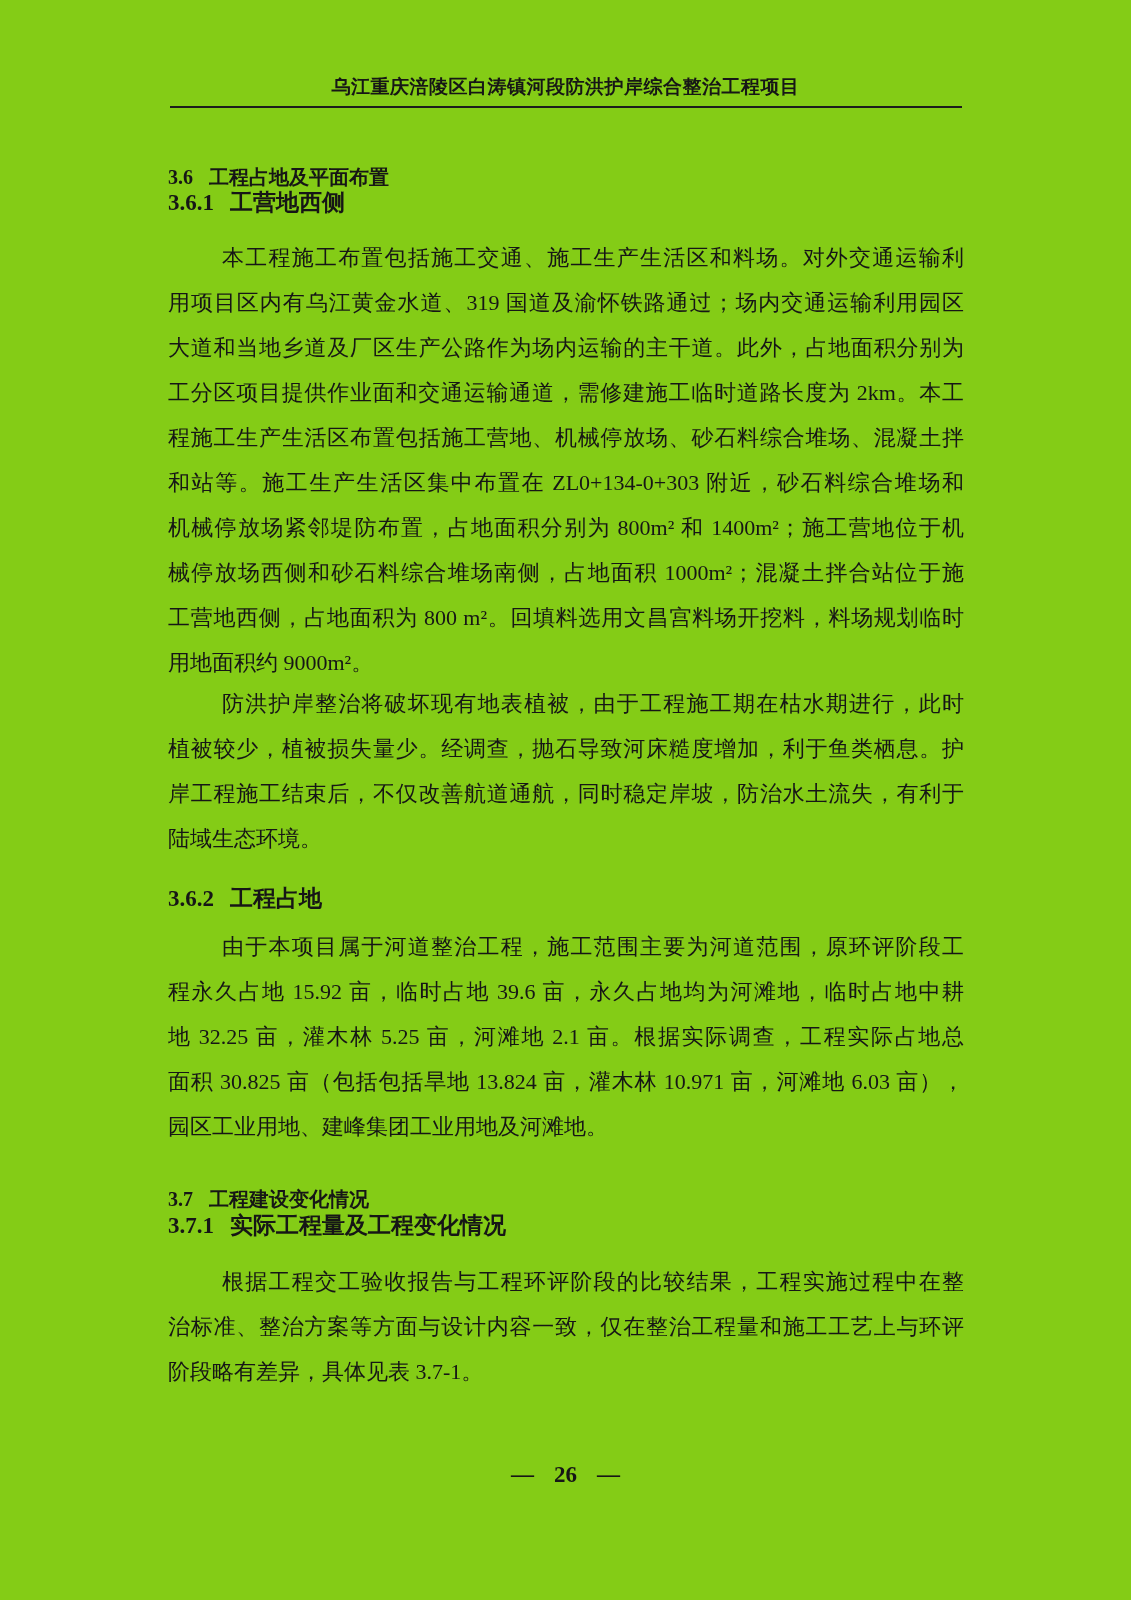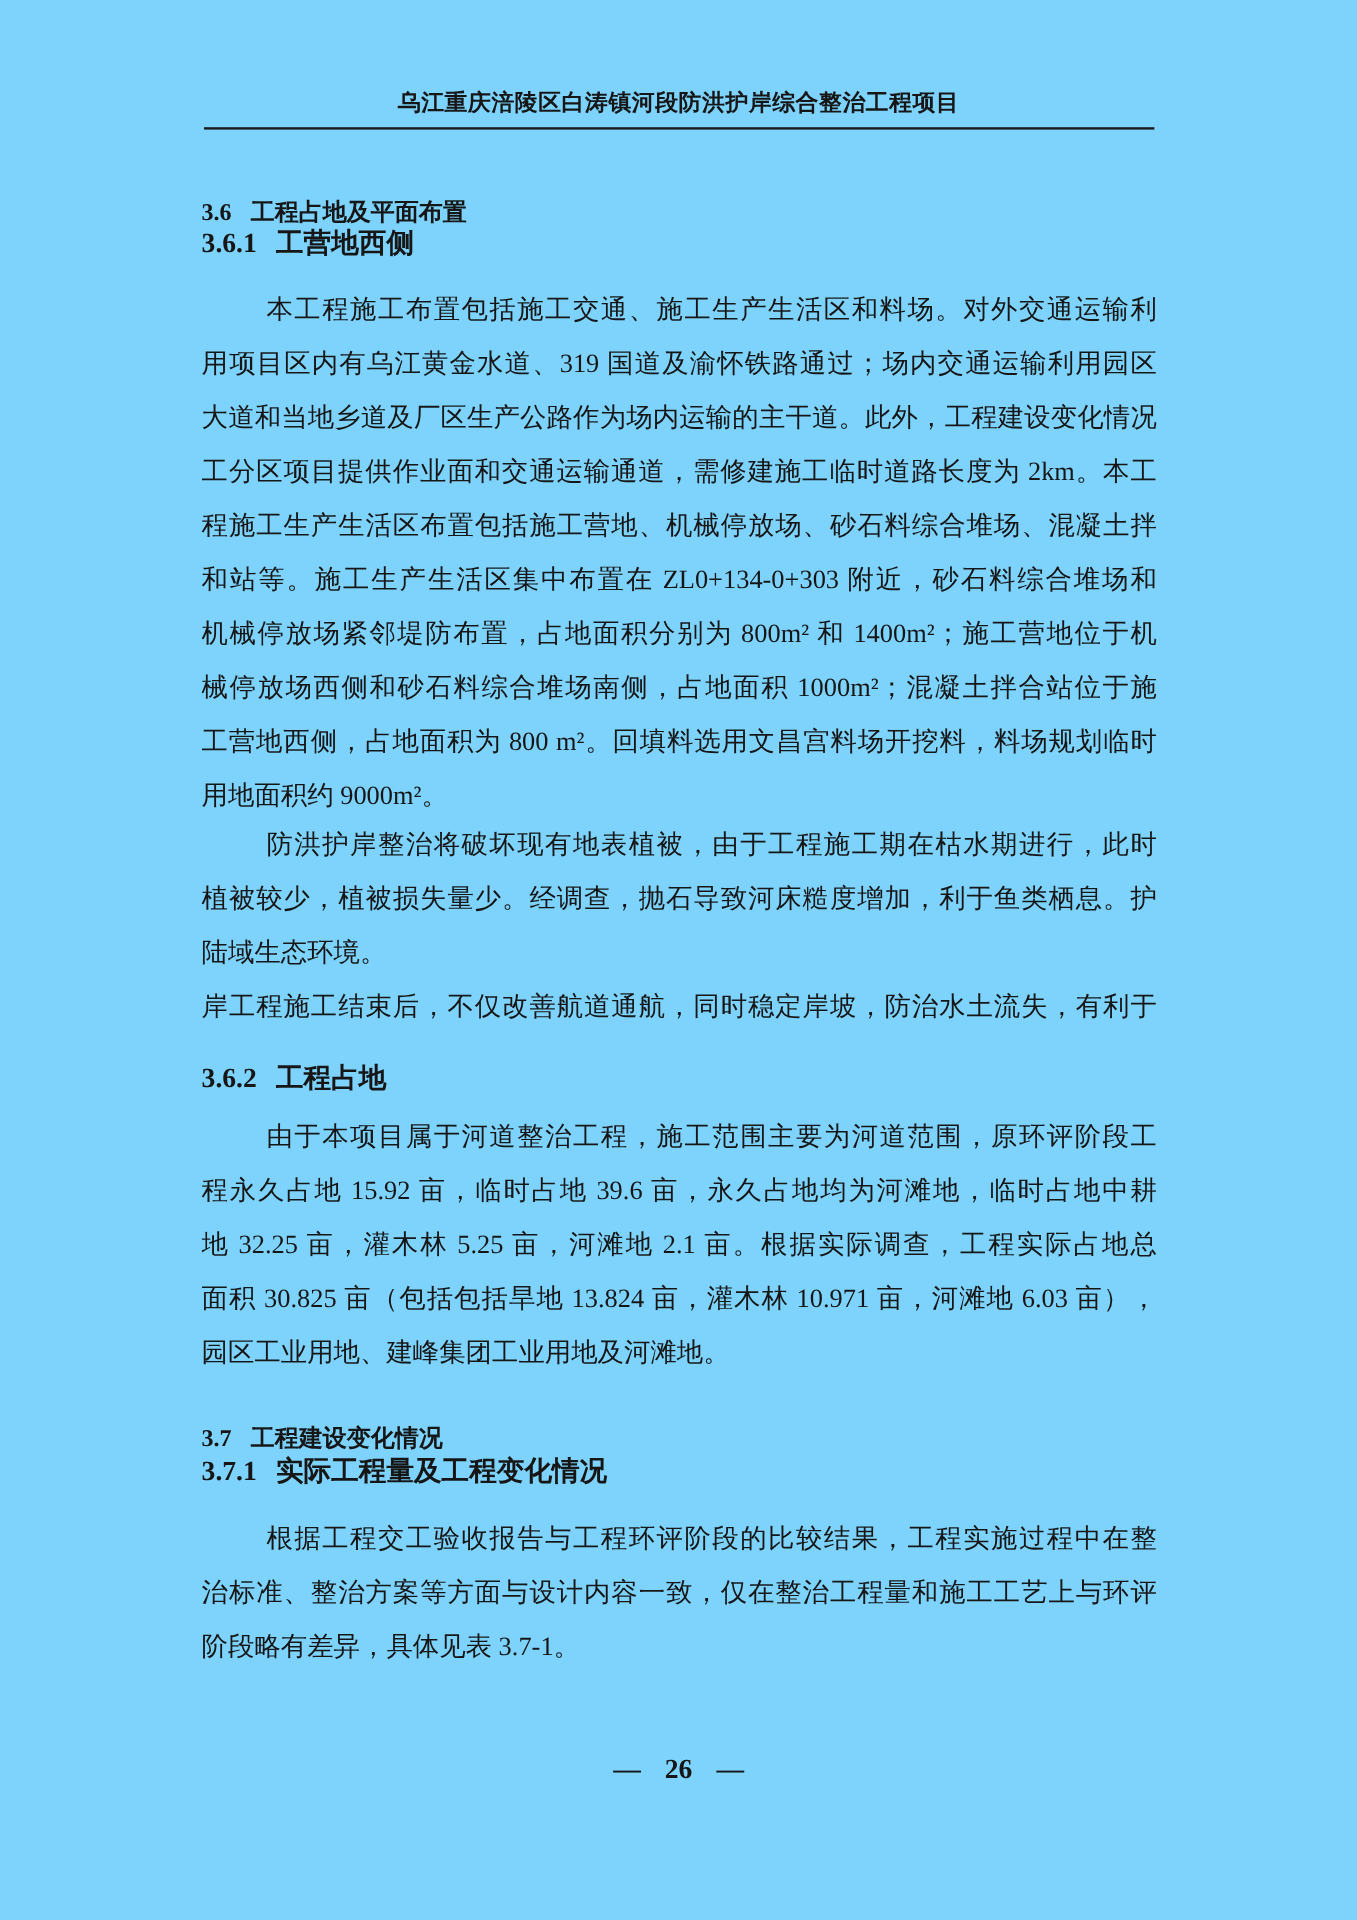--- a/index.html
+++ b/index.html
@@ -5,21 +5,21 @@
   html, body {
     margin: 0;
     padding: 0;
     background: #ffffff;
   }
   .page {
     position: relative;
     width: 1131px;
     height: 1600px;
     margin: 0 auto;
-    background: #7dd3fc;
+    background: #84cc16;
     color: #161616;
     font-family: "Liberation Serif", "DejaVu Serif", serif;
     overflow: hidden;
   }
   .abs { position: absolute; }
 
   
   .header-title {
     top: 74px;
     left: 0;
@@ -106,35 +106,35 @@
     <span class="hnum">3.6</span><span class="htitle">工程占地及平面布置</span>
   </div>
 
   <div class="abs col h-minor" id="h361">
     <span class="hnum">3.6.1</span><span class="htitle">工营地西侧</span>
   </div>
 
   <div class="abs col para" id="p1">
       <div class="line first">本工程施工布置包括施工交通、施工生产生活区和料场。对外交通运输利</div>
       <div class="line">用项目区内有乌江黄金水道、319 国道及渝怀铁路通过；场内交通运输利用园区</div>
-      <div class="line">大道和当地乡道及厂区生产公路作为场内运输的主干道。此外，工程建设变化情况</div>
+      <div class="line">大道和当地乡道及厂区生产公路作为场内运输的主干道。此外，占地面积分别为</div>
       <div class="line">工分区项目提供作业面和交通运输通道，需修建施工临时道路长度为 2km。本工</div>
       <div class="line">程施工生产生活区布置包括施工营地、机械停放场、砂石料综合堆场、混凝土拌</div>
       <div class="line">和站等。施工生产生活区集中布置在 ZL0+134-0+303 附近，砂石料综合堆场和</div>
       <div class="line">机械停放场紧邻堤防布置，占地面积分别为 800m² 和 1400m²；施工营地位于机</div>
       <div class="line">械停放场西侧和砂石料综合堆场南侧，占地面积 1000m²；混凝土拌合站位于施</div>
       <div class="line">工营地西侧，占地面积为 800 m²。回填料选用文昌宫料场开挖料，料场规划临时</div>
       <div class="line last">用地面积约 9000m²。</div>
     </div>
 
   <div class="abs col para" id="p2">
       <div class="line first">防洪护岸整治将破坏现有地表植被，由于工程施工期在枯水期进行，此时</div>
       <div class="line">植被较少，植被损失量少。经调查，抛石导致河床糙度增加，利于鱼类栖息。护</div>
+      <div class="line">岸工程施工结束后，不仅改善航道通航，同时稳定岸坡，防治水土流失，有利于</div>
       <div class="line last">陆域生态环境。</div>
-      <div class="line">岸工程施工结束后，不仅改善航道通航，同时稳定岸坡，防治水土流失，有利于</div>
     </div>
 
   <div class="abs col h-minor" id="h362">
     <span class="hnum">3.6.2</span><span class="htitle">工程占地</span>
   </div>
 
   <div class="abs col para" id="p3">
       <div class="line first">由于本项目属于河道整治工程，施工范围主要为河道范围，原环评阶段工</div>
       <div class="line">程永久占地 15.92 亩，临时占地 39.6 亩，永久占地均为河滩地，临时占地中耕</div>
       <div class="line">地 32.25 亩，灌木林 5.25 亩，河滩地 2.1 亩。根据实际调查，工程实际占地总</div>

